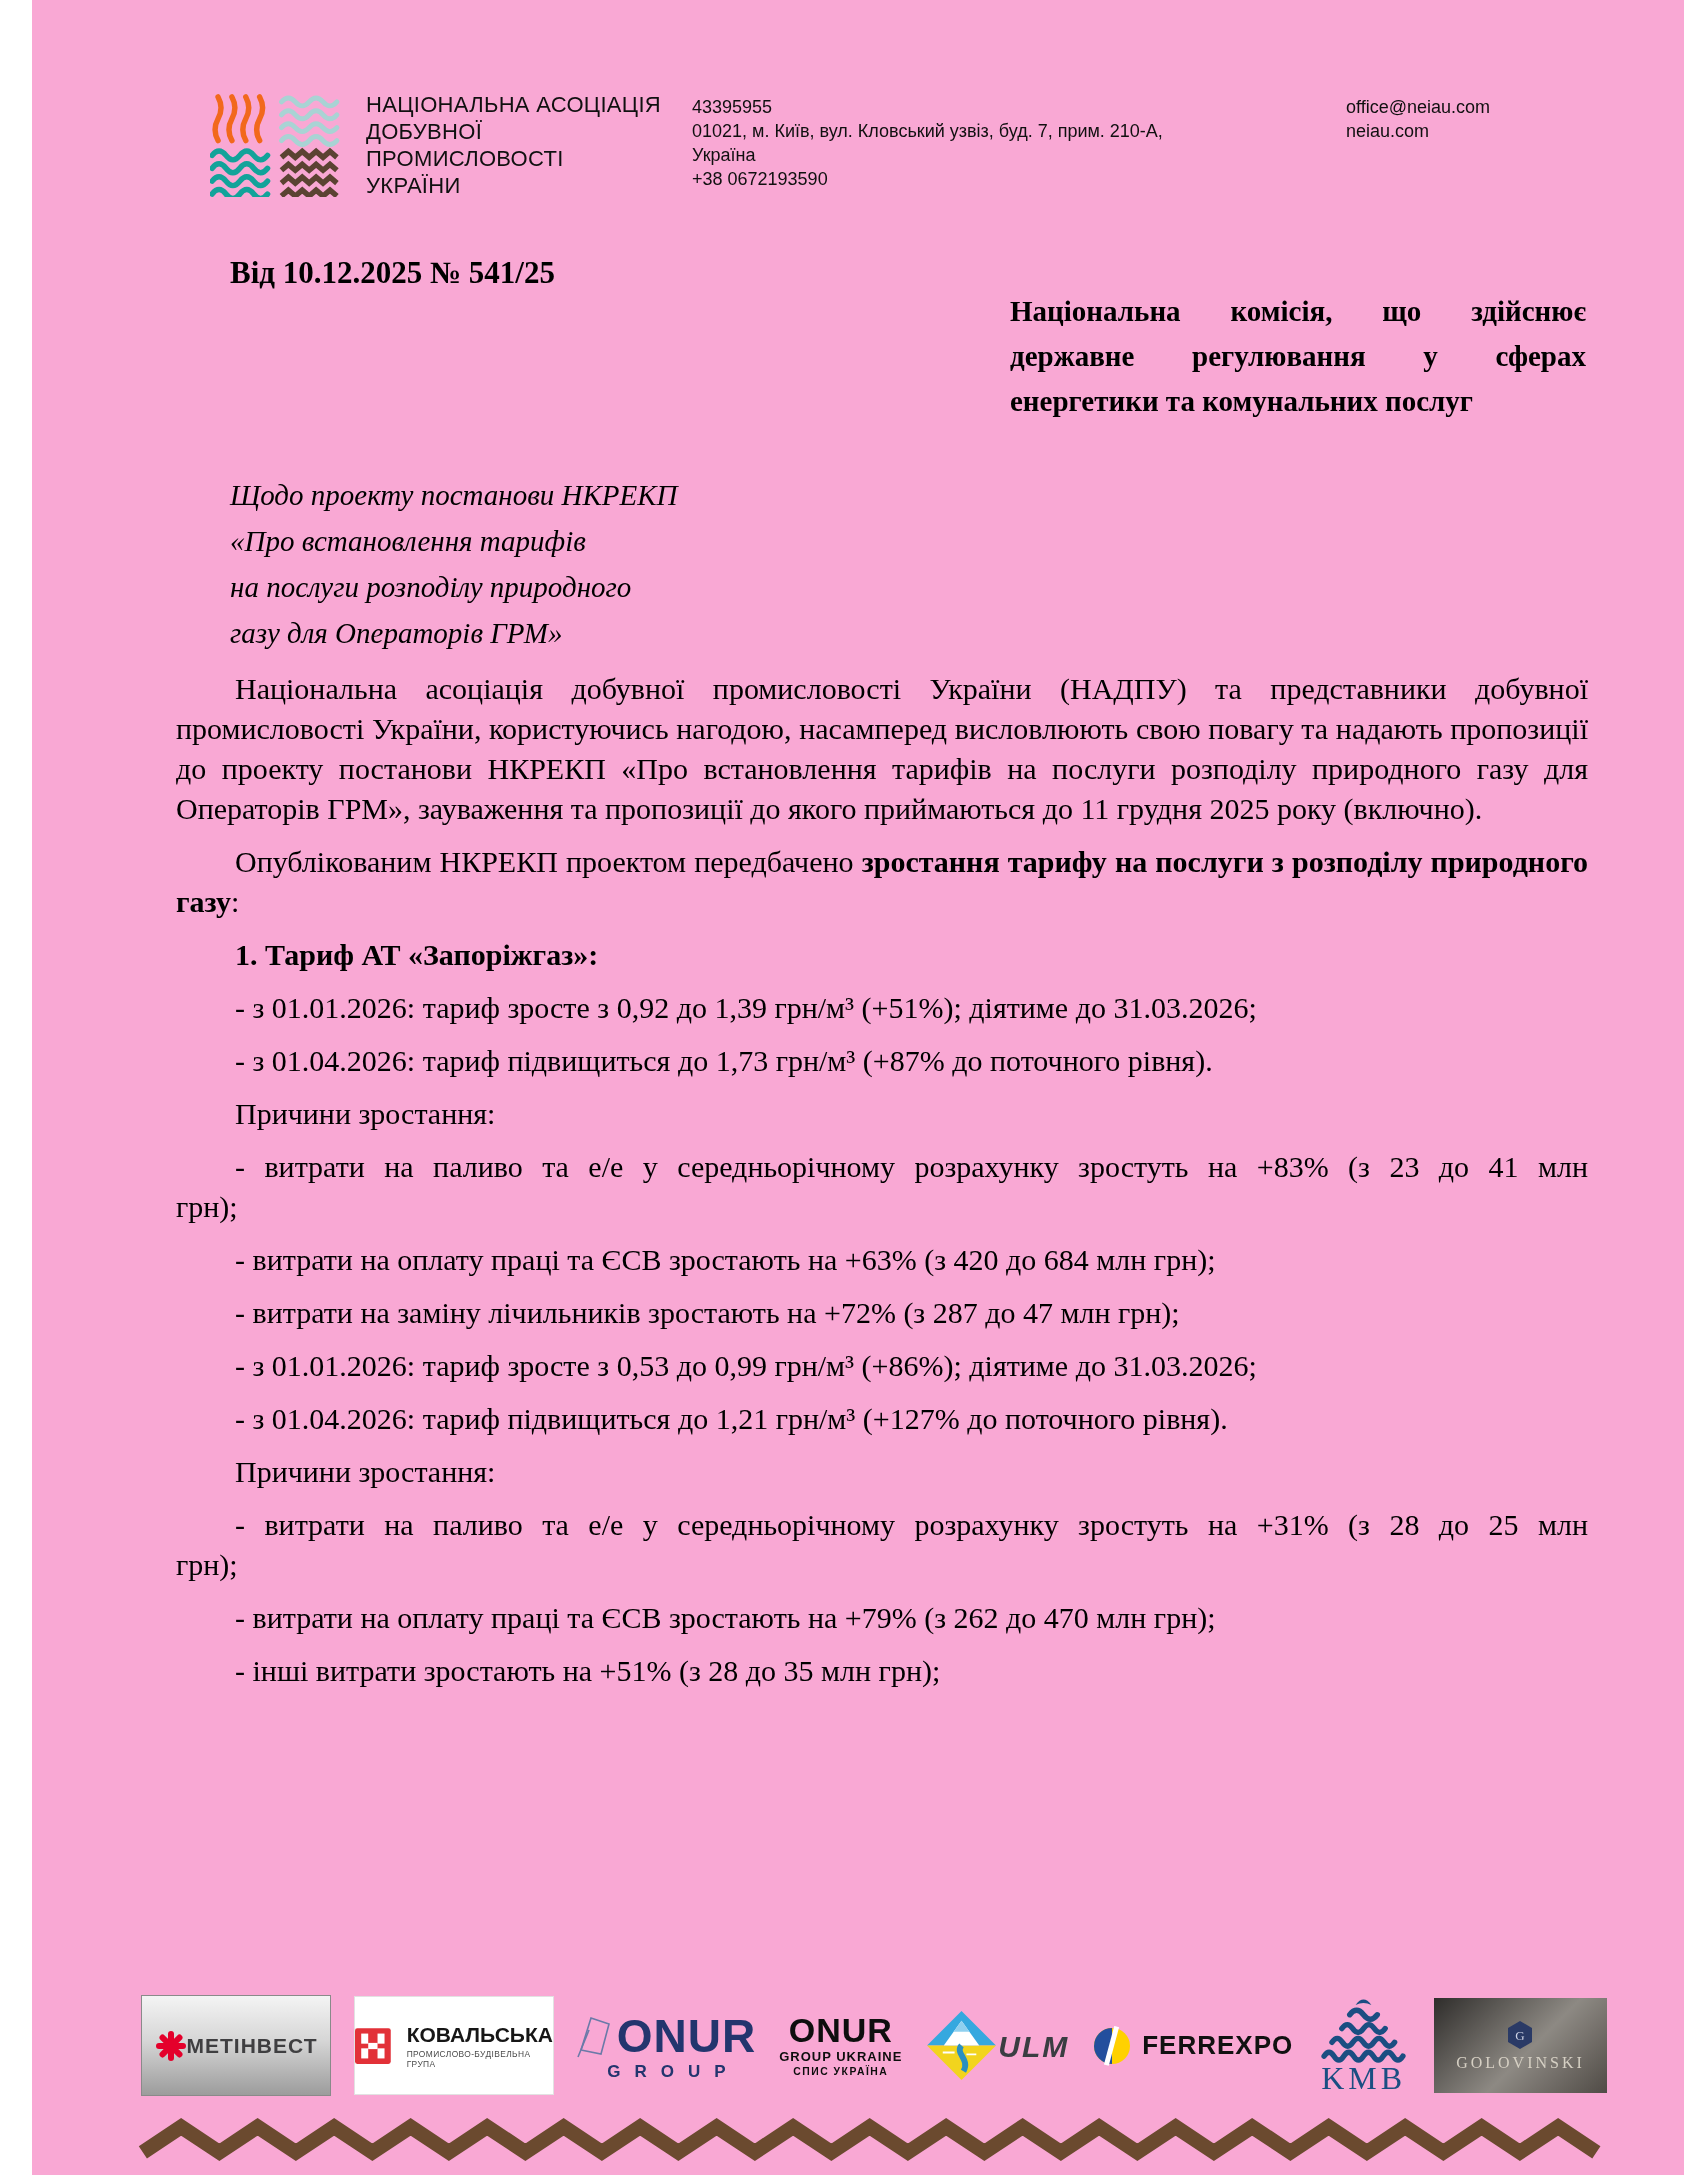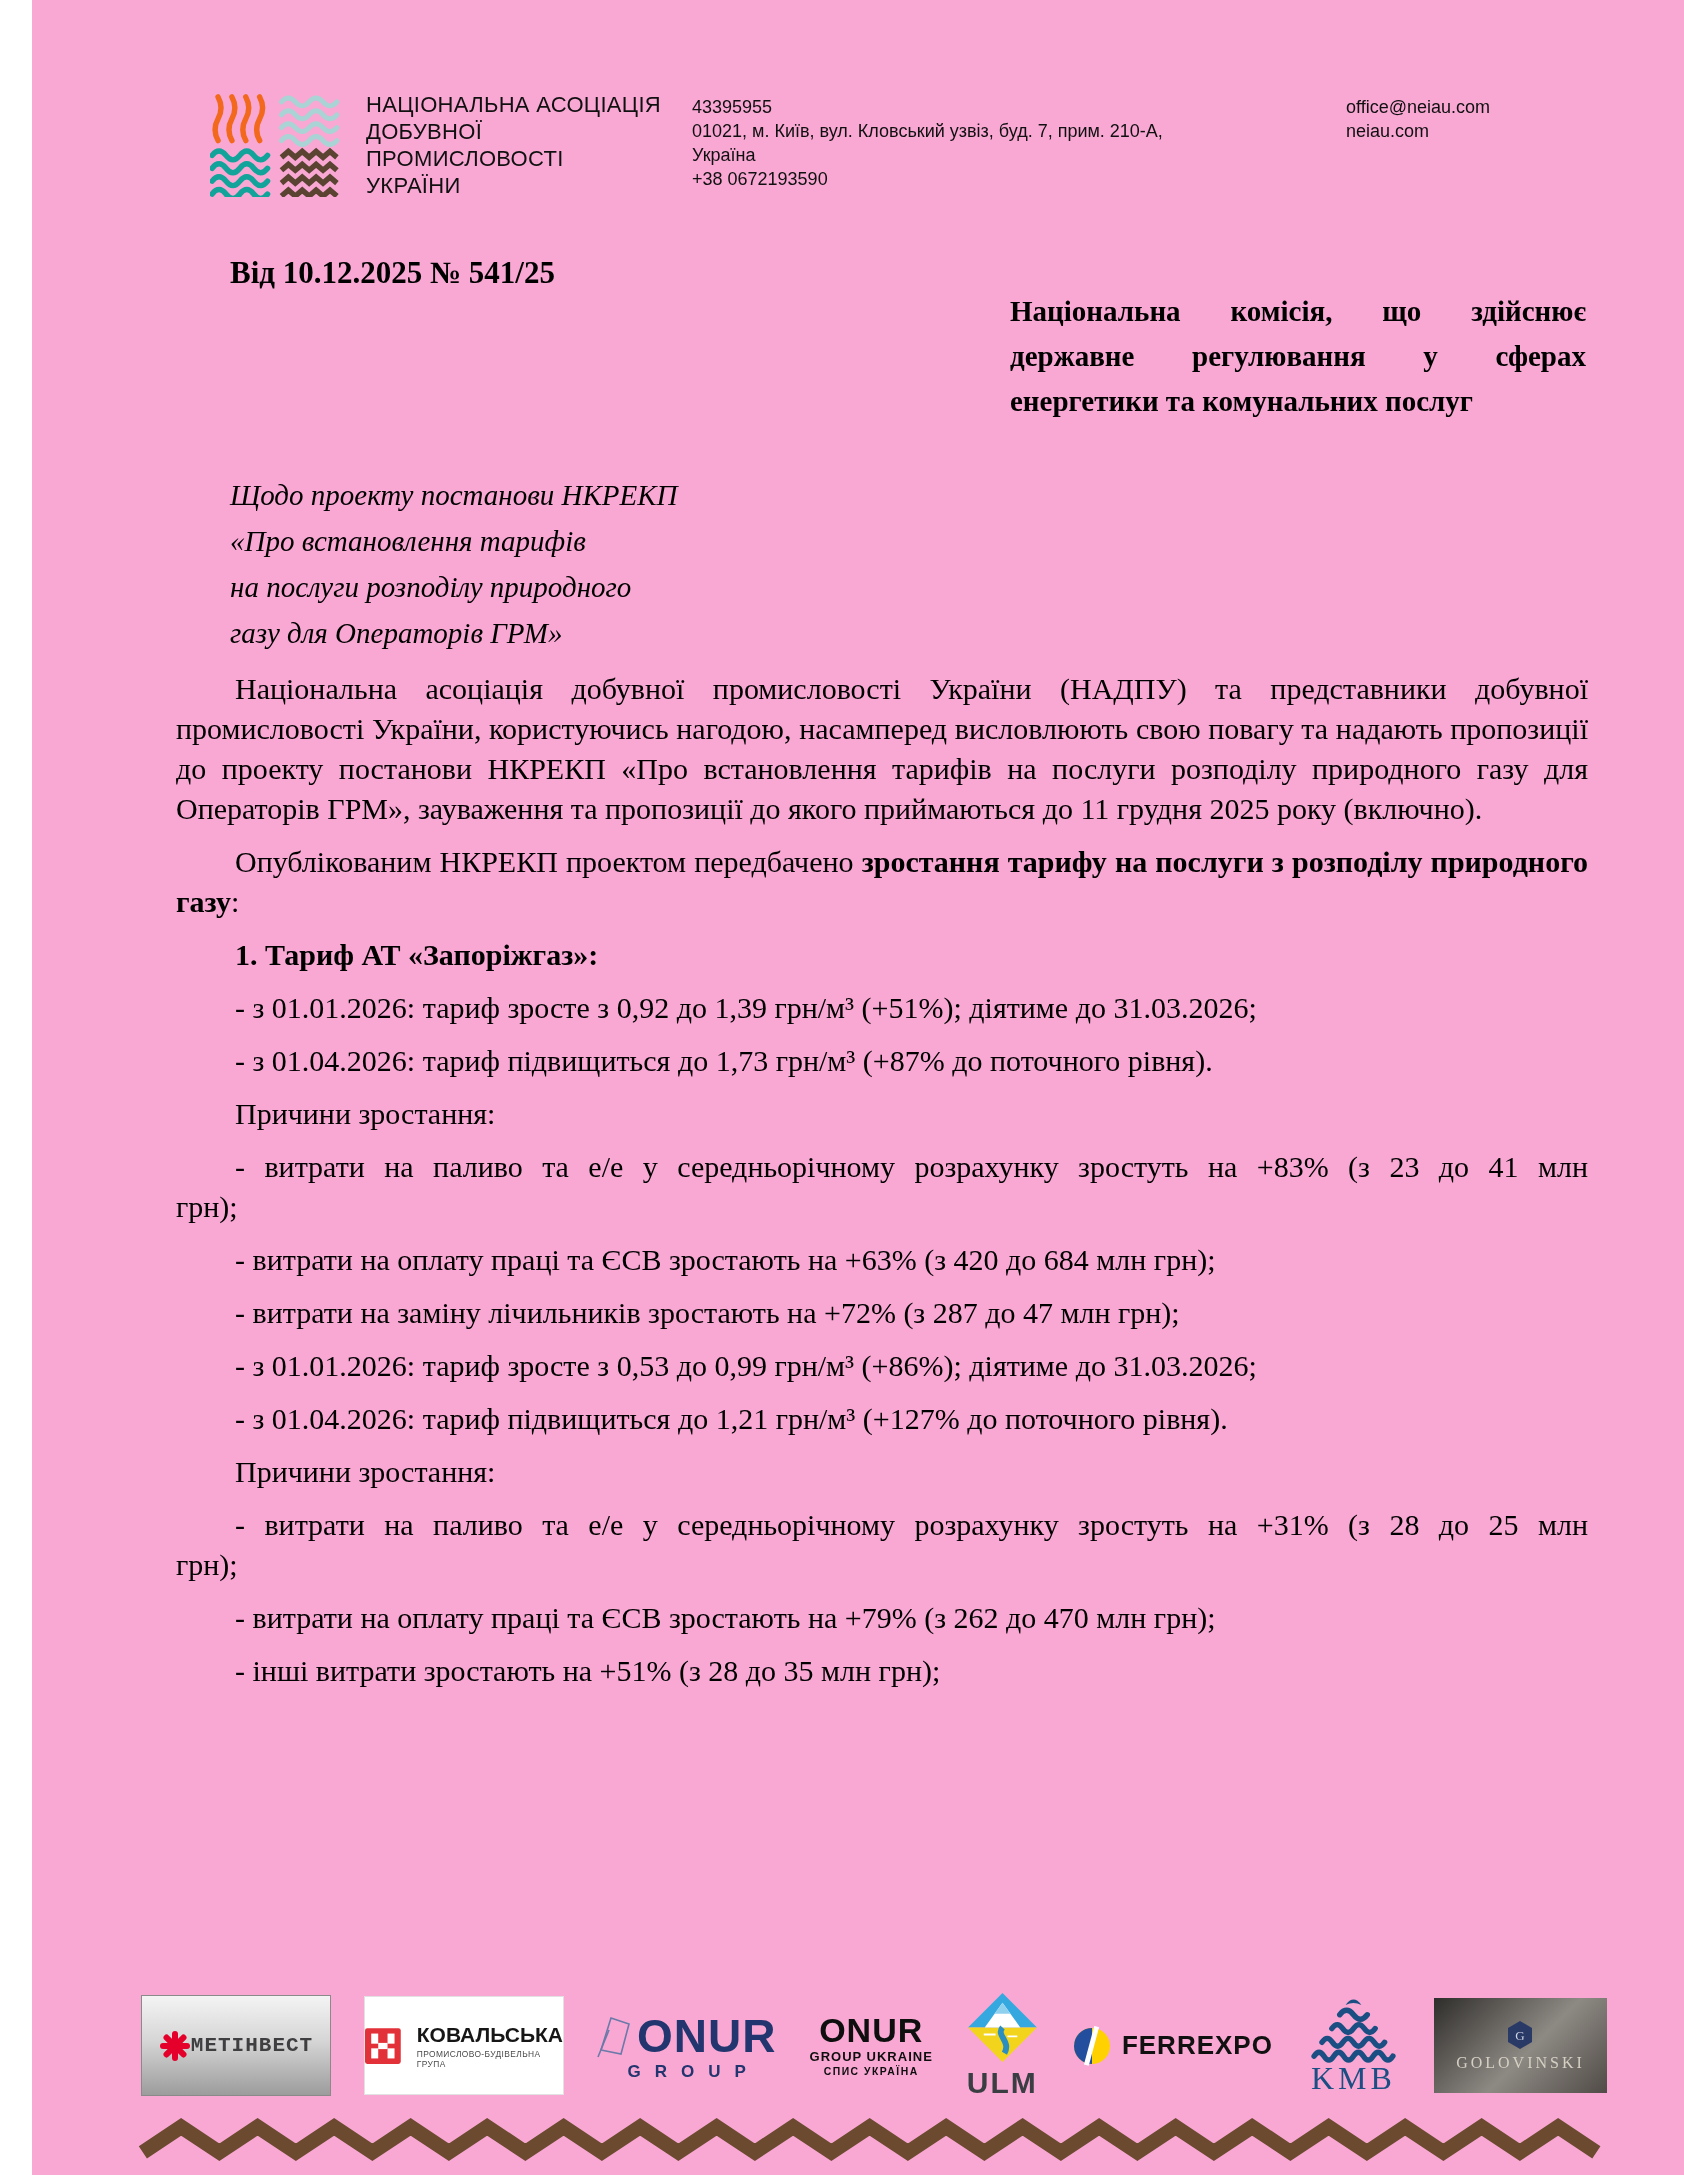--- a/index.html
+++ b/index.html
@@ -31,39 +31,39 @@
   .reasons-label{text-align:left;}
   .p-stretch{word-spacing:9px;}
 
   
   .partners{position:absolute;left:109px;top:1972px;width:1466px;height:147px;
             display:flex;align-items:center;justify-content:space-between;
             font-family:"Liberation Sans",sans-serif;}
   .pl{display:flex;align-items:center;justify-content:center;}
 
   .pl-metinvest{width:188px;height:99px;border:1px solid #8a8a8a;
-      background:linear-gradient(180deg,#f4f4f4 0%,#d6d6d6 45%,#9c9c9c 100%);font-family:Liberation Mono, monospace;}
+      background:linear-gradient(180deg,#f4f4f4 0%,#d6d6d6 45%,#9c9c9c 100%);}
   .pl-metinvest .lbl{font-weight:bold;font-size:21px;color:#3f3f41;letter-spacing:1px;}
 
   .pl-kovalska{width:198px;height:97px;background:#fff;border:1px solid #e2e2e2;gap:16px;align-items:center;}
   .pl-kovalska .col{display:flex;flex-direction:column;}
   .pl-kovalska .lbl{font-weight:800;font-size:21px;color:#161616;}
   .pl-kovalska .sub{font-size:8.4px;color:#4a4a4a;letter-spacing:0.4px;margin-top:2px;}
 
   .pl-onur{flex-direction:column;color:#23356e;}
   .pl-onur .row{display:flex;align-items:flex-end;gap:4px;}
   .pl-onur .lbl{font-weight:800;font-size:46px;line-height:44px;letter-spacing:1px;}
   .pl-onur .sub{font-weight:bold;font-size:17px;letter-spacing:14px;margin-top:4px;margin-left:14px;}
 
   .pl-onur-ua{flex-direction:column;color:#0e0e0e;}
   .pl-onur-ua .lbl{font-weight:800;font-size:34px;line-height:32px;letter-spacing:1px;}
   .pl-onur-ua .sub{font-weight:bold;font-size:13px;letter-spacing:1px;margin-top:3px;}
   .pl-onur-ua .sub2{font-weight:600;font-size:10.4px;letter-spacing:1.5px;margin-top:2px;}
 
-  .pl-ulm{flex-direction:column;}
+  .pl-ulm{flex-direction:row;font-style:italic;}
   .pl-ulm .lbl{font-weight:800;font-size:30px;color:#3a3d42;letter-spacing:2px;margin-top:2px;}
 
   .pl-ferrexpo{gap:10px;}
   .pl-ferrexpo .lbl{font-weight:800;font-size:26px;color:#111;letter-spacing:1px;}
 
   .pl-kmb{flex-direction:column;}
   .pl-kmb .lbl{font-family:"Liberation Serif",serif;font-size:32px;color:#1b4e82;letter-spacing:4px;line-height:30px;}
 
   .pl-golovinski{width:173px;height:95px;flex-direction:column;gap:4px;
       background:linear-gradient(135deg,#2f2d2b 0%,#8d8983 55%,#504b46 100%);}

